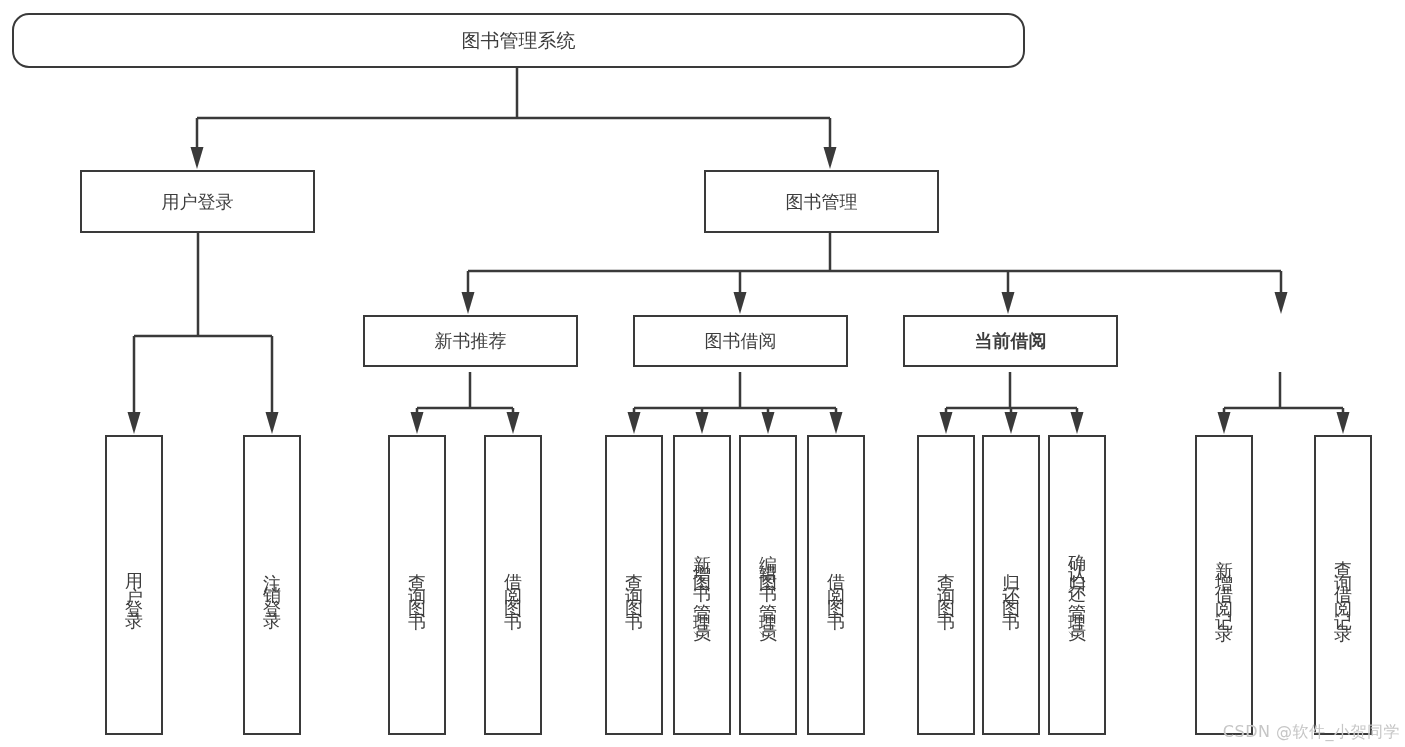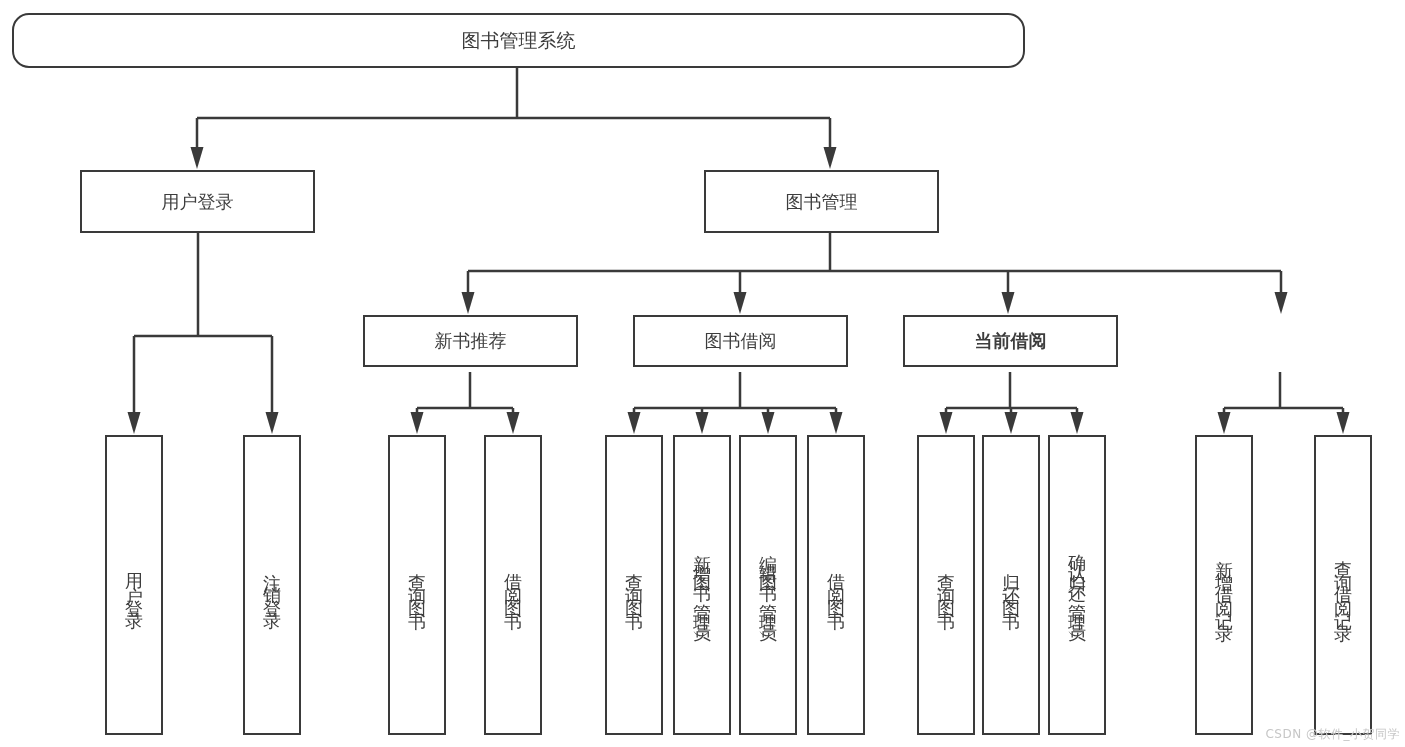--- a/index.html
+++ b/index.html
@@ -44,21 +44,21 @@
   }
   .leaf.longtxt{letter-spacing:10px;}
   .u1{left:105px;} .u2{left:243px;}
   .n1{left:388px;} .n2{left:484px;}
   .b1{left:605px;} .b2{left:673px;} .b3{left:739px;} .b4{left:807px;}
   .c1{left:917px;} .c2{left:982px;} .c3{left:1048px;}
   .r1{left:1195px;} .r2{left:1314px;}
   .watermark{
     position:absolute;
     right:5px;bottom:4px;
-    font-size:12px;
+    font-size:16px;
     color:var(--watermark);
     letter-spacing:0.5px;
     z-index:10;
     text-shadow:0 0 1px rgba(255,255,255,.6);
   }
 </style>
 </head>
 <body>
 
 <div id="stage">

